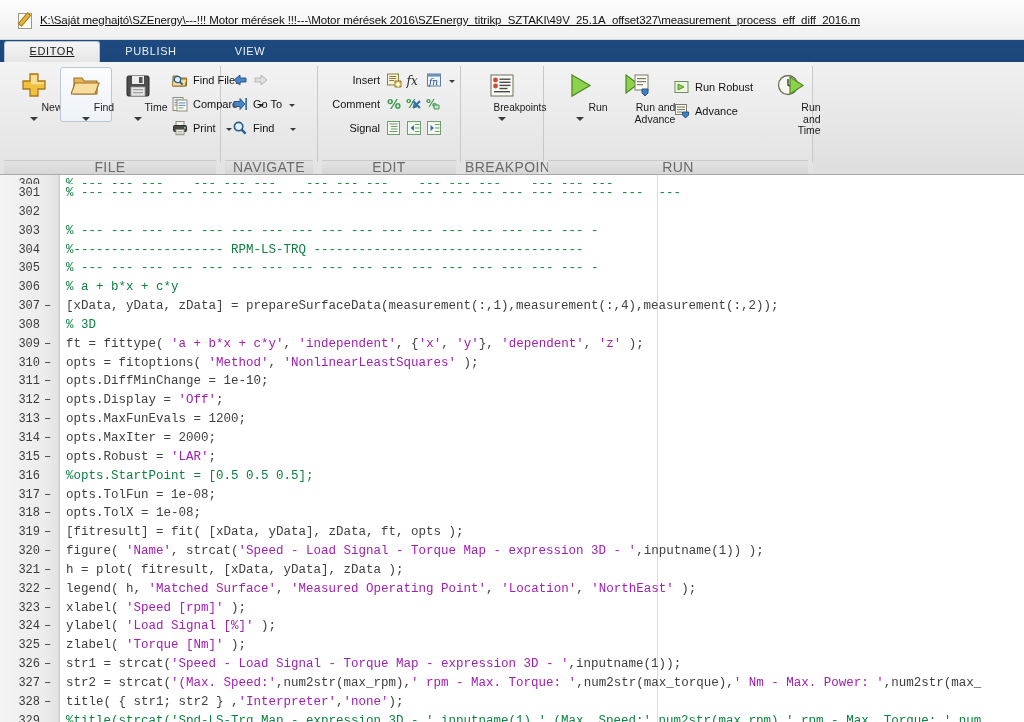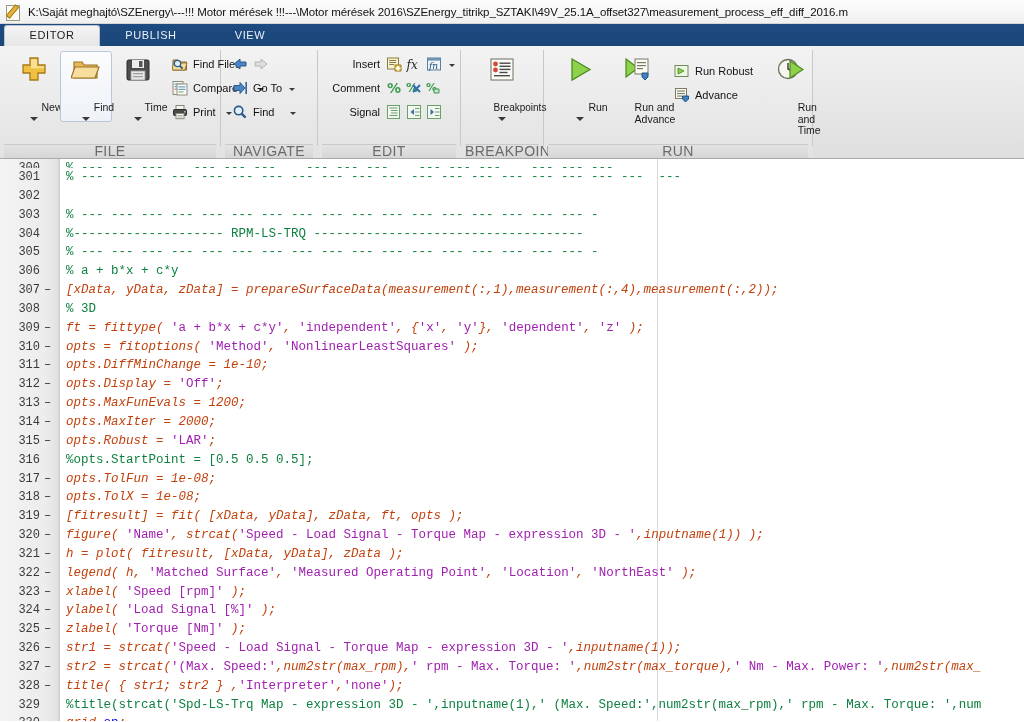--- a/index.html
+++ b/index.html
@@ -4,24 +4,24 @@
 <style>
   html,body{margin:0;padding:0;}
   body{
     width:1024px;height:722px;overflow:hidden;
     font-family:"Liberation Sans",sans-serif;
     background:#ffffff;
     -webkit-font-smoothing:antialiased;
   }
   
   .titlebar{
-    height:24px;display:flex;align-items:center;
+    height:40px;display:flex;align-items:center;
     background:linear-gradient(#fdfdfd,#f0f0f0);
     border-bottom:1px solid #d5d5d5;
-    padding-left:5px;box-sizing:border-box;
+    padding-left:17px;box-sizing:border-box;text-decoration:underline;
   }
   .title-icon{width:16px;height:16px;flex:0 0 16px;position:relative;margin-right:7px;}
   .title-icon .pg{position:absolute;left:1px;top:1px;width:12px;height:14px;background:#fcfcf4;border:1px solid #9a9a86;}
   .title-icon .pen{position:absolute;left:5px;top:0px;width:3px;height:13px;background:#e8b339;transform:rotate(40deg);border:1px solid #9d7a1e;}
   .title-text{font-size:11.5px;color:#111;white-space:nowrap;letter-spacing:-0.1px;}
   
   .tabstrip{
     height:22px;background:#1f4e87;
     background:linear-gradient(#1d4a80,#1b4679);
     display:flex;align-items:flex-end;padding-left:4px;box-sizing:border-box;
@@ -30,20 +30,21 @@
   .tab{
     height:21px;line-height:21px;min-width:96px;text-align:center;
     font-size:11px;color:#e9f0f8;letter-spacing:0.6px;
     margin-right:3px;border-radius:3px 3px 0 0;box-sizing:border-box;
     padding:0 14px;cursor:default;
   }
   .tab.active{
     background:linear-gradient(#f4f4f4,#e6e6e6);
     color:#1a1a1a;border:1px solid #b8c4d2;border-bottom:none;
     line-height:19px;
+    text-decoration:underline;
   }
   
   .ribbon{
     height:113px;box-sizing:border-box;
     background:linear-gradient(#f3f3f3,#e2e2e2);
     border-bottom:1px solid #a9a9a9;
     display:flex;align-items:stretch;position:relative;
   }
   .group{display:flex;flex-direction:column;position:relative;padding:0 4px;}
   .group-body{flex:1;display:flex;align-items:flex-start;padding-top:5px;}
@@ -54,21 +55,21 @@
     border-top:1px solid #c9c9c9;
   }
   .sep{width:1px;background:#c8c8c8;margin:4px 0 0 0;height:96px;align-self:flex-start;}
 
   .bigbtn{
     width:52px;display:flex;flex-direction:column;align-items:center;
     padding:4px 0 0 0;border:1px solid transparent;border-radius:3px;cursor:default;
     box-sizing:border-box;
   }
   .bigbtn.hover{border-color:#b9c7d8;background:linear-gradient(#fbfcfd,#eef2f7);}
-  .bigbtn .lbl{font-size:10.5px;color:#1a1a1a;text-align:left;line-height:11.5px;margin-top:18px;padding-left:36px;}
+  .bigbtn .lbl{font-size:10.5px;color:#1a1a1a;text-align:right;line-height:11.5px;margin-top:2px;padding-left:36px;}
   .caret{width:0;height:0;border-left:4px solid transparent;border-right:4px solid transparent;border-top:4px solid #3a3a3a;margin-top:3px;}
   .caret.sm{border-left:3.5px solid transparent;border-right:3.5px solid transparent;border-top:3.5px solid #3a3a3a;}
 
   .smallrow{display:flex;align-items:center;height:24px;cursor:default;padding:0 2px;border-radius:3px;}
   .smallrow .lbl{font-size:11px;color:#121212;margin-left:5px;white-space:nowrap;}
   .col{display:flex;flex-direction:column;justify-content:flex-start;}
 
   
   .ic{position:relative;display:inline-block;flex:0 0 auto;}
   .ic16{width:16px;height:16px;}
@@ -91,21 +92,21 @@
   .ln{position:relative;height:18.85px;}
   .num{
     position:absolute;left:0;width:40px;text-align:right;
     color:#3a3a3a;font-size:12px;
   }
   .dash{position:absolute;left:44px;color:#3a3a3a;font-size:12px;}
   .txt{position:absolute;left:66px;white-space:pre;}
   .cm{color:#0e8040;}
   .st{color:#a020b0;}
   .kw{color:#0000ff;}
-  .pl{color:#c2410c;font-style:italic;}
+  .pl{color:#404040;}
 </style>
 </head>
 <body>
 
 <div class="titlebar">
   <span class="title-icon">
     <span class="pg"></span>
       <span class="pen"></span>
   </span>
   <span class="title-text">K:\Saját meghajtó\SZEnergy\---!!! Motor mérések !!!---\Motor mérések 2016\SZEnergy_titrikp_SZTAKI\49V_25.1A_offset327\measurement_process_eff_diff_2016.m</span>

